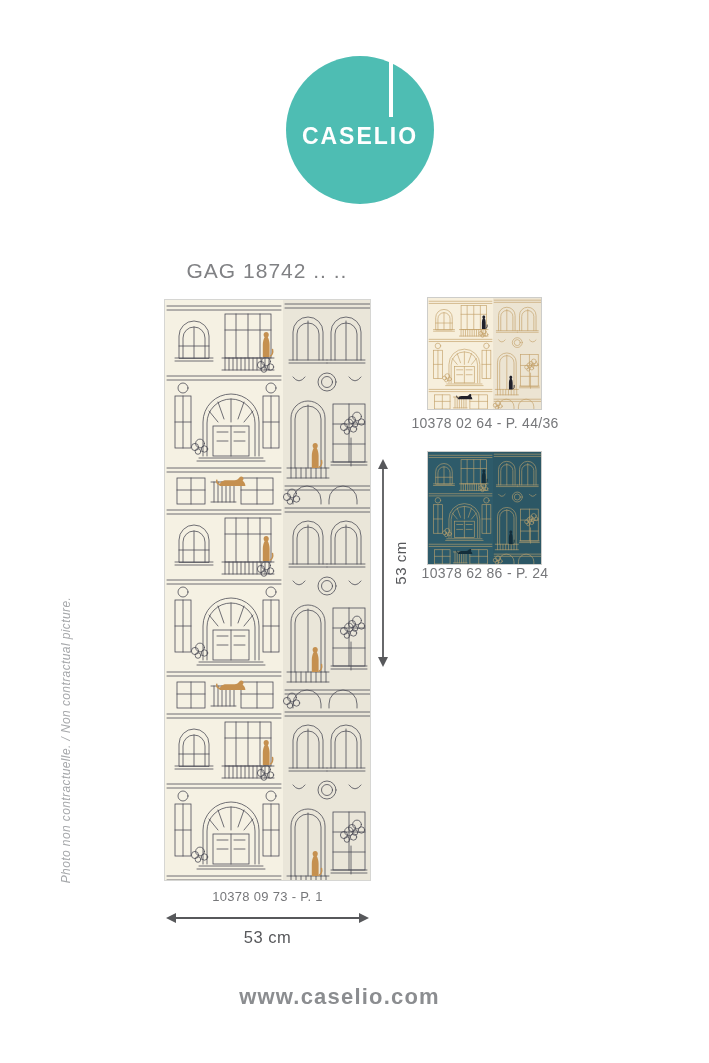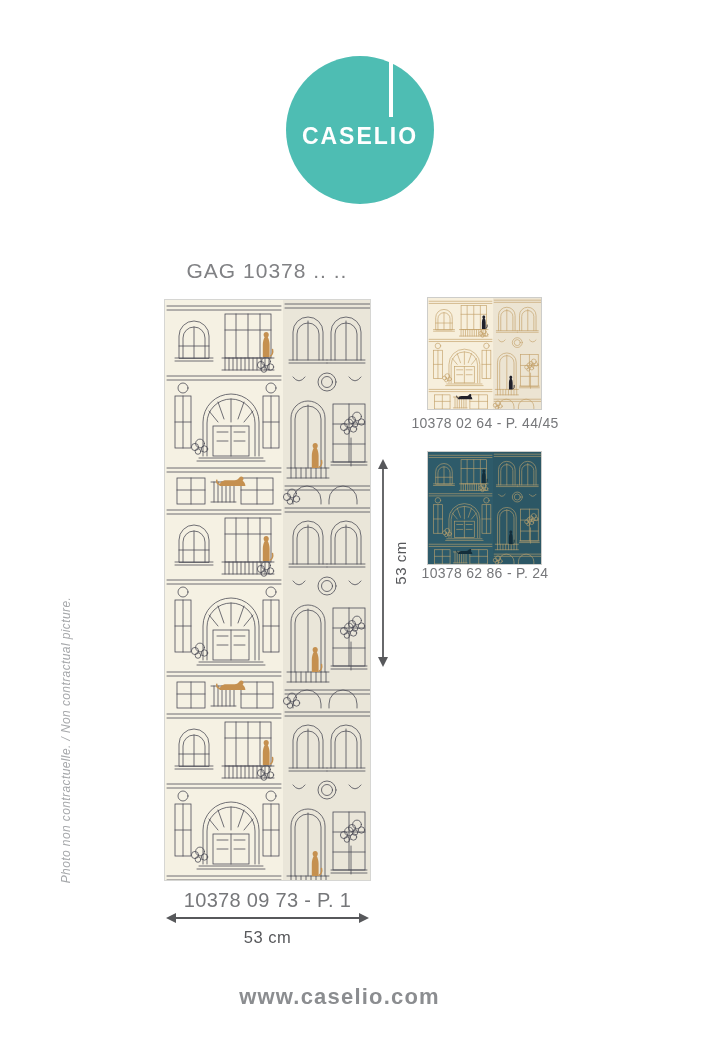--- a/index.html
+++ b/index.html
@@ -38,21 +38,21 @@
     position:absolute; left:400px; top:563px; transform:translate(-50%,-50%) rotate(-90deg);
     font-size:15px; color:#57585b; white-space:nowrap; letter-spacing:0.5px;
   }
   .hdim { position:absolute; left:166px; top:911px; line-height:0; color:var(--dim,#57585b); }
   .hlabel {
     position:absolute; left:165px; top:928px; width:205px; text-align:center;
     font-size:16.5px; color:#57585b; letter-spacing:0.5px;
   }
   .caption { color:#76777a; letter-spacing:0.3px; }
   .main-caption {
-    position:absolute; left:145px; top:889px; width:245px; text-align:center; font-size:20px;
+    position:absolute; left:145px; top:889px; width:245px; text-align:center; font-size:13px;
   }
   
   .swatch {
     position:absolute; left:428px; width:113px;
     outline:1px solid rgba(90,90,80,0.3); line-height:0;
   }
   .swatch-1 { top:298px; height:111px; }
   .swatch-2 { top:452px; height:112px; }
   .cap-1 { position:absolute; left:398px; top:415px; width:174px; text-align:center; font-size:14px; }
   .cap-2 { position:absolute; left:398px; top:565px; width:174px; text-align:center; font-size:14px; }
@@ -70,21 +70,21 @@
 </head>
 <body>
 
 <div class="page">
 
   <div class="logo" style="background: rgb(78, 189, 179);">
     <span class="logo-text">CASELIO</span>
     <span class="logo-bar"></span>
   </div>
 
-  <div class="subtitle">GAG 10378 .. ..</div>
+  <div class="subtitle">GAG 18742 .. ..</div>
 
   <div class="panel" id="main-panel"><svg width="205" height="580" viewBox="0 0 205 580" preserveAspectRatio="none" xmlns="http://www.w3.org/2000/svg">
         <rect width="205" height="580" fill="#f5f1e3"></rect>
         <rect x="118" width="87" height="580" fill="#000" opacity="0.045"></rect>
         <g transform="translate(0 0)">
           <g stroke="#4c4c57" stroke-width="0.8" fill="none" stroke-linecap="round">
             <path d="M2 6H116M2 10H116"></path>
             <path d="M14 58V36A15 15 0 0 1 44 36V58ZM18 58V38A11 11 0 0 1 40 38V58M29 27V58M14 46H44M10 58H48M10 61H48"></path>
             <rect x="60" y="14" width="46" height="44"></rect>
             <path d="M71 14V58M83 14V58M95 14V58M60 30H106"></path>
@@ -385,21 +385,21 @@
           <g transform="translate(54 176) scale(1)">
             <path fill="#20202a" d="M.5 10C.5 6.5 3.3 4.2 7 4.2h8.5c2.3 0 3.9-1 4.9-2.6.8-1.3 2.7-1.5 3.6-.3.8 1 .6 2.5-.4 3.4 1.7 1.1 2.8 3 2.8 5.3Z"></path>
             <path fill="none" stroke="#20202a" stroke-width="1.5" stroke-linecap="round" d="M1 8.5Q-2.8 7.8-2.2 4.2"></path>
           </g>
           <g transform="translate(146 143) scale(1)">
             <path fill="#20202a" d="M4.2 0C2.6 0 1.6 1.2 1.6 2.8c0 1 .4 1.9 1 2.5C1.5 7.3.8 9.9.8 12.8V25h6.8V12.8c0-2.9-.7-5.5-1.8-7.5.6-.6 1-1.5 1-2.5C6.8 1.2 5.8 0 4.2 0Z"></path>
             <path fill="none" stroke="#20202a" stroke-width="1.5" stroke-linecap="round" d="M8.4 24q3-2 2.1-6.5"></path>
           </g>
         </g>
       </svg></div>
-  <div class="caption cap-1">10378 02 64 - P. 44/45</div>
+  <div class="caption cap-1">10378 02 64 - P. 44/36</div>
 
   <div class="swatch swatch-2" id="swatch-1"><svg width="113" height="112" viewBox="0 0 205 204" preserveAspectRatio="none" xmlns="http://www.w3.org/2000/svg">
         <rect width="205" height="204" fill="#2e5b6a"></rect>
         <rect x="118" width="87" height="204" fill="#000" opacity="0.045"></rect>
         <g transform="translate(0 0)">
           <g stroke="#b19d6e" stroke-width="1.2" fill="none" stroke-linecap="round">
             <path d="M2 6H116M2 10H116"></path>
             <path d="M14 58V36A15 15 0 0 1 44 36V58ZM18 58V38A11 11 0 0 1 40 38V58M29 27V58M14 46H44M10 58H48M10 61H48"></path>
             <rect x="60" y="14" width="46" height="44"></rect>
             <path d="M71 14V58M83 14V58M95 14V58M60 30H106"></path>

